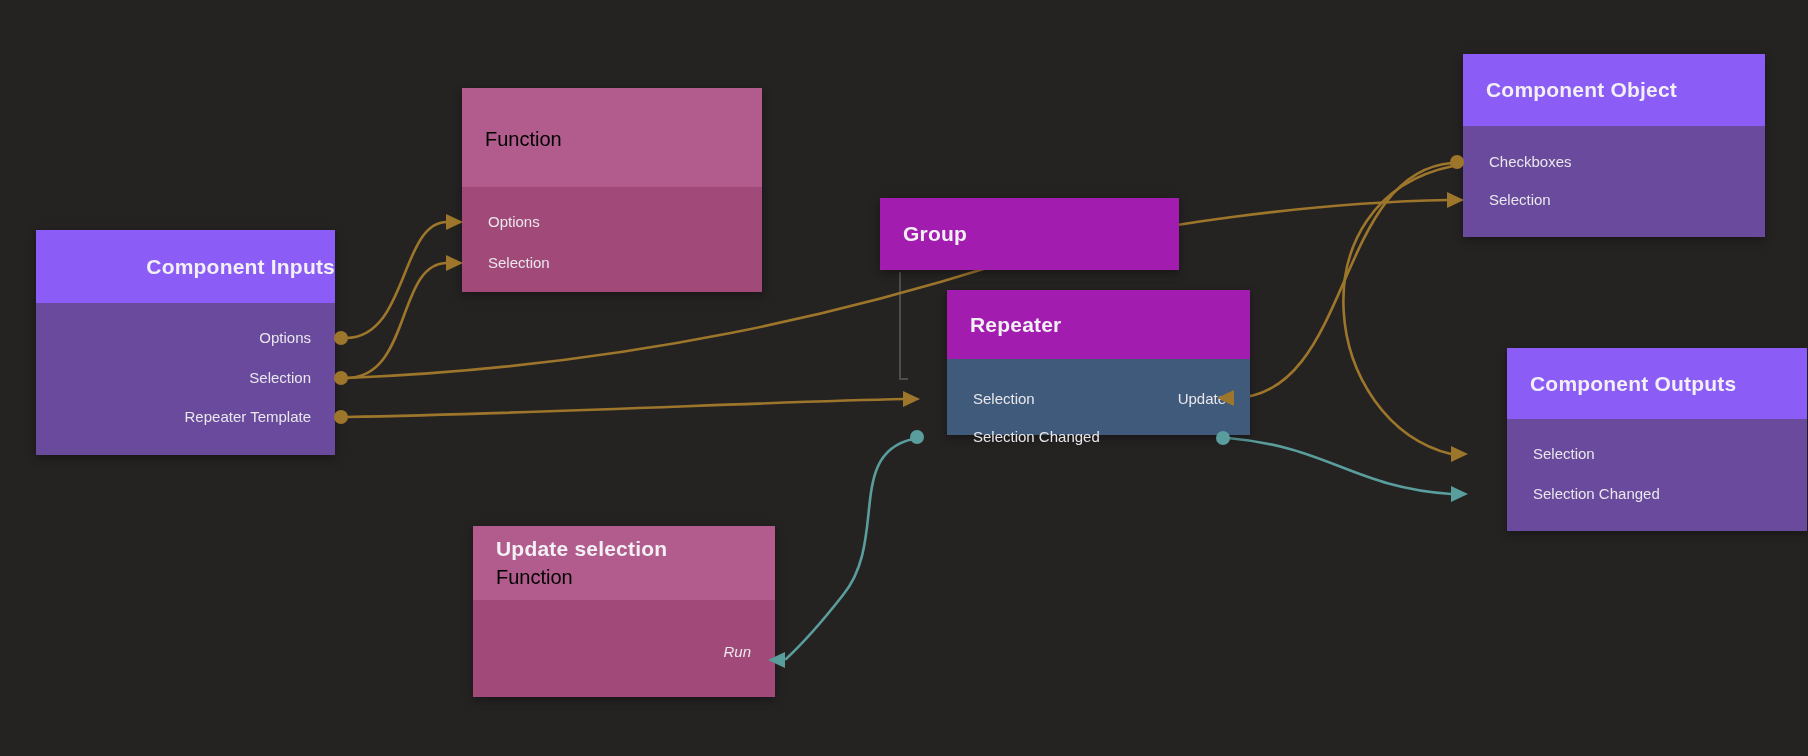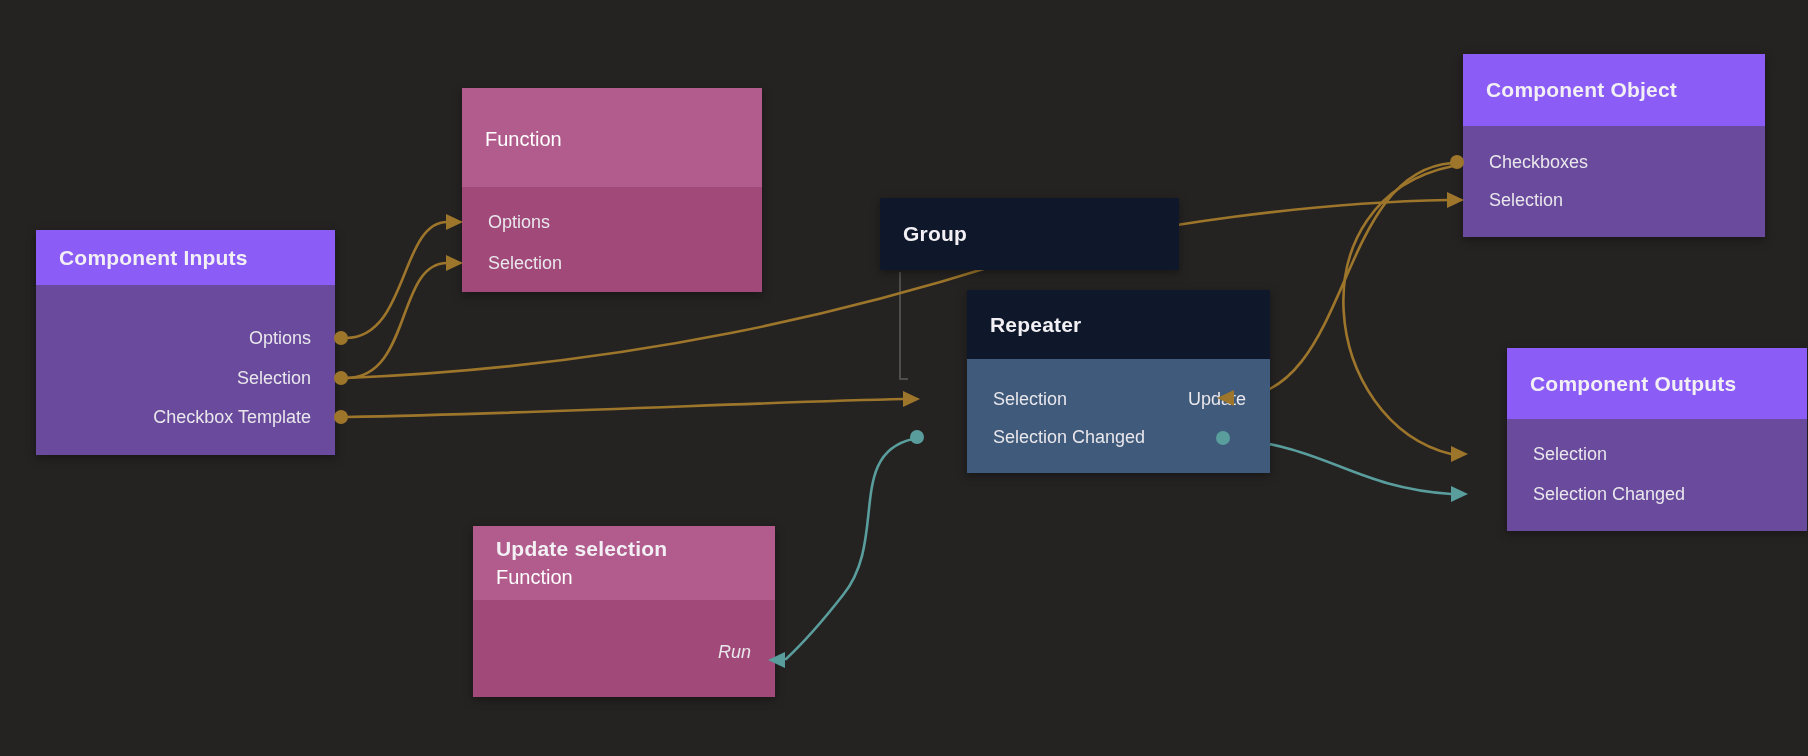--- a/index.html
+++ b/index.html
@@ -14,37 +14,37 @@
   svg.layer path.wire{pointer-events:stroke;}
   #wires-layer{z-index:1;}
   #nodes-layer{position:absolute;left:0;top:0;width:100%;height:100%;z-index:2;}
   #markers-layer{z-index:3;}
   .node{position:absolute;box-shadow:0 3px 9px rgba(0,0,0,.38);}
   .style-purple{background:#694a9c;}
   .style-purple .header{background:#8b5cf6;}
   .style-pink{background:#a14a79;}
   .style-pink .header{background:#b15c8c;}
   .style-blue{background:#3f5a7a;}
-  .style-blue .header{background:#0f172a;}
+  .style-blue .header{background:#a21caf;}
   .header{
     position:absolute;left:0;top:0;right:0;
     display:flex;flex-direction:column;justify-content:center;
     padding-left:23px;box-sizing:border-box;
   }
   .title{
     font-size:21px;font-weight:600;color:#f2f0f4;letter-spacing:.2px;
     line-height:26px;white-space:nowrap;
   }
   .subtitle{
-    font-size:20px;font-weight:400;color:#ffffff;line-height:26px;
+    font-size:20px;font-weight:400;color:#000000;line-height:26px;
     margin-top:2px;white-space:nowrap;
   }
   .port{
     position:absolute;height:28px;line-height:28px;
-    font-size:18px;color:#e9e7ec;white-space:nowrap;
+    font-size:15px;color:#e9e7ec;white-space:nowrap;
   }
   .port.left{left:26px;text-align:left;}
   .port.right{right:24px;text-align:right;}
 </style>
 </head>
 <body>
 
 <div id="stage">
     <svg class="layer" id="wires-layer" width="1808" height="756">
       <polyline points="900,272 900,379 908,379" fill="none" stroke="#4d4d4d" stroke-width="2"></polyline>
@@ -52,40 +52,40 @@
       <path class="wire" d="M 346 378 C 412 378 396 263 447 263" fill="none" stroke="#9d762b" stroke-width="2.6" stroke-linecap="round"></path>
       <path class="wire" d="M 346 378 C 640 366 860 308 1000 264 C 1140 222 1330 202 1448 200" fill="none" stroke="#9d762b" stroke-width="2.6" stroke-linecap="round"></path>
       <path class="wire" d="M 346 417 C 560 413 760 402 904 399" fill="none" stroke="#9d762b" stroke-width="2.6" stroke-linecap="round"></path>
       <path class="wire" d="M 1452 163 C 1335 172 1352 396 1234 398" fill="none" stroke="#9d762b" stroke-width="2.6" stroke-linecap="round"></path>
       <path class="wire" d="M 1453 166 C 1293 199 1322 422 1451 454" fill="none" stroke="#9d762b" stroke-width="2.6" stroke-linecap="round"></path>
       <path class="wire" d="M 913 439 C 846 454 888 540 843 595 C 818 627 801 645 786 659" fill="none" stroke="#5a9d9d" stroke-width="2.6" stroke-linecap="round"></path>
       <path class="wire" d="M 1228 438 C 1330 447 1352 487 1451 494" fill="none" stroke="#5a9d9d" stroke-width="2.6" stroke-linecap="round"></path>
     </svg>
   <div id="nodes-layer">
       <div class="node style-purple" style="left: 36px; top: 230px; width: 299px; height: 225px;">
-        <div class="header" style="height: 55px;">
+        <div class="header" style="height: 73px; text-align: right;">
           <div class="title">Component Inputs</div>
         </div>
         <div class="port right" style="top: 94px;">Options</div>
         <div class="port right" style="top: 134px;">Selection</div>
-        <div class="port right" style="top: 173px;">Checkbox Template</div>
+        <div class="port right" style="top: 173px;">Repeater Template</div>
       </div>
       <div class="node style-pink" style="left: 462px; top: 88px; width: 300px; height: 204px;">
         <div class="header" style="height: 99px;">
           <div class="subtitle">Function</div>
         </div>
         <div class="port left" style="top: 120px;">Options</div>
         <div class="port left" style="top: 161px;">Selection</div>
       </div>
       <div class="node style-blue" style="left: 880px; top: 198px; width: 299px; height: 72px;">
         <div class="header" style="height: 72px;">
           <div class="title">Group</div>
         </div>
       </div>
-      <div class="node style-blue" style="left: 967px; top: 290px; width: 303px; height: 183px;">
+      <div class="node style-blue" style="left: 947px; top: 290px; width: 303px; height: 145px;">
         <div class="header" style="height: 69px;">
           <div class="title">Repeater</div>
         </div>
         <div class="port left" style="top: 95px;">Selection</div>
         <div class="port right" style="top: 95px;">Update</div>
         <div class="port left" style="top: 133px;">Selection Changed</div>
       </div>
       <div class="node style-purple" style="left: 1463px; top: 54px; width: 302px; height: 183px;">
         <div class="header" style="height: 72px;">
           <div class="title">Component Object</div>

